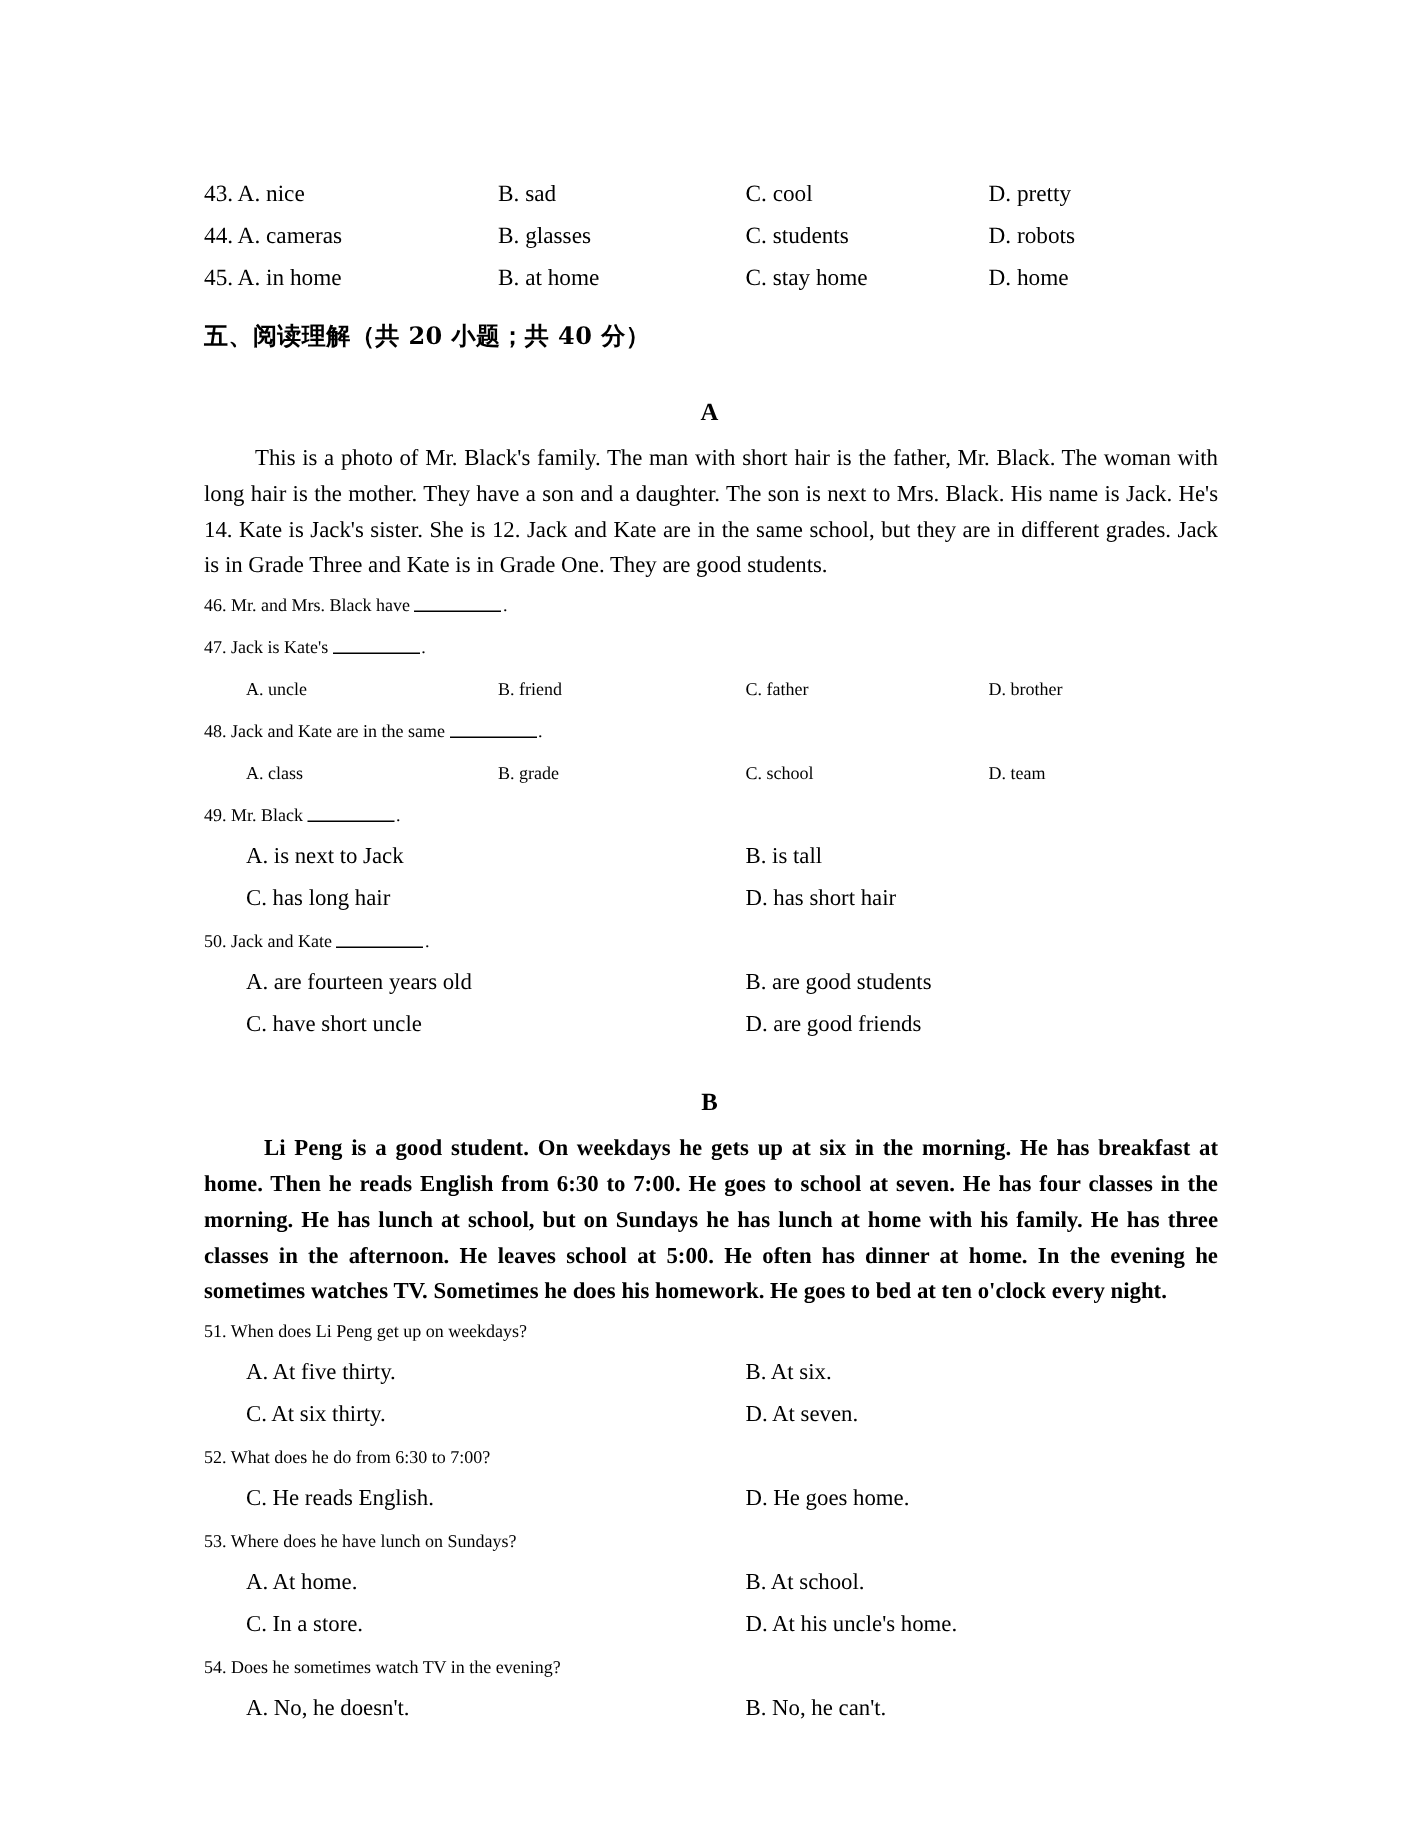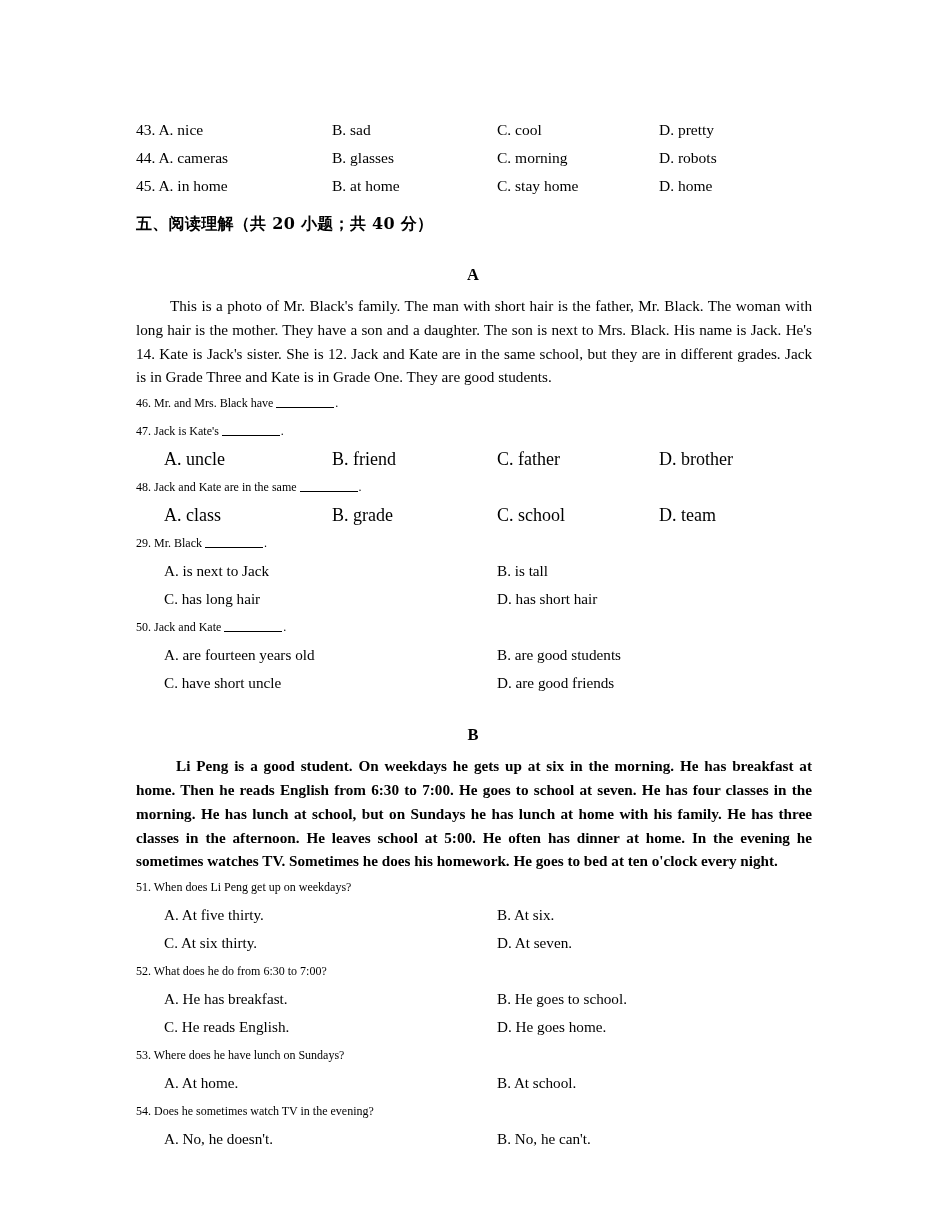--- a/index.html
+++ b/index.html
@@ -87,21 +87,21 @@
     border-bottom: 1.3px solid #000;
     width: 58px;
     height: 11px;
     margin: 0 1px -1px 3px;
   }
 
   
   .optrow4ind {
     position: relative;
     height: 28px;
-    font-size: 18px;
+    font-size: 12px;
     line-height: 28px;
     white-space: nowrap;
   }
   .optrow4ind .c-a { position: absolute; left: 28px; }
   .optrow4ind .c-b { position: absolute; left: 196px; }
   .optrow4ind .c-c { position: absolute; left: 361px; }
   .optrow4ind .c-d { position: absolute; left: 523px; }
 
   
   .optrow2 {
@@ -123,21 +123,21 @@
     <div>
       <div class="optrow4">
         <span class="c-a">43. A. nice</span>
         <span class="c-b">B. sad</span>
         <span class="c-c">C. cool</span>
         <span class="c-d">D. pretty</span>
       </div>
       <div class="optrow4">
         <span class="c-a">44. A. cameras</span>
         <span class="c-b">B. glasses</span>
-        <span class="c-c">C. morning</span>
+        <span class="c-c">C. students</span>
         <span class="c-d">D. robots</span>
       </div>
       <div class="optrow4">
         <span class="c-a">45. A. in home</span>
         <span class="c-b">B. at home</span>
         <span class="c-c">C. stay home</span>
         <span class="c-d">D. home</span>
       </div>
     </div>
 
@@ -164,21 +164,21 @@
       <span>48. Jack and Kate are in the same</span><span class="blank"></span><span>.</span>
     </div>
     <div class="optrow4ind">
       <span class="c-a">A. class</span>
       <span class="c-b">B. grade</span>
       <span class="c-c">C. school</span>
       <span class="c-d">D. team</span>
     </div>
 
     <div class="qstem">
-      <span>29. Mr. Black</span><span class="blank"></span><span>.</span>
+      <span>49. Mr. Black</span><span class="blank"></span><span>.</span>
     </div>
     <div class="optrow2">
       <span class="c-l">A. is next to Jack</span>
       <span class="c-r">B. is tall</span>
     </div>
     <div class="optrow2">
       <span class="c-l">C. has long hair</span>
       <span class="c-r">D. has short hair</span>
     </div>
 
@@ -202,33 +202,33 @@
       <span class="c-l">A. At five thirty.</span>
       <span class="c-r">B. At six.</span>
     </div>
     <div class="optrow2">
       <span class="c-l">C. At six thirty.</span>
       <span class="c-r">D. At seven.</span>
     </div>
 
     <div class="qstem">52. What does he do from 6:30 to 7:00?</div>
     <div class="optrow2">
-      <span class="c-l">A. He has breakfast.</span>
-      <span class="c-r">B. He goes to school.</span>
-    </div>
-    <div class="optrow2">
       <span class="c-l">C. He reads English.</span>
       <span class="c-r">D. He goes home.</span>
     </div>
 
     <div class="qstem">53. Where does he have lunch on Sundays?</div>
     <div class="optrow2">
       <span class="c-l">A. At home.</span>
       <span class="c-r">B. At school.</span>
     </div>
+    <div class="optrow2">
+      <span class="c-l">C. In a store.</span>
+      <span class="c-r">D. At his uncle's home.</span>
+    </div>
 
     <div class="qstem">54. Does he sometimes watch TV in the evening?</div>
     <div class="optrow2">
       <span class="c-l">A. No, he doesn't.</span>
       <span class="c-r">B. No, he can't.</span>
     </div>
 
   </div>
 </div>
 

